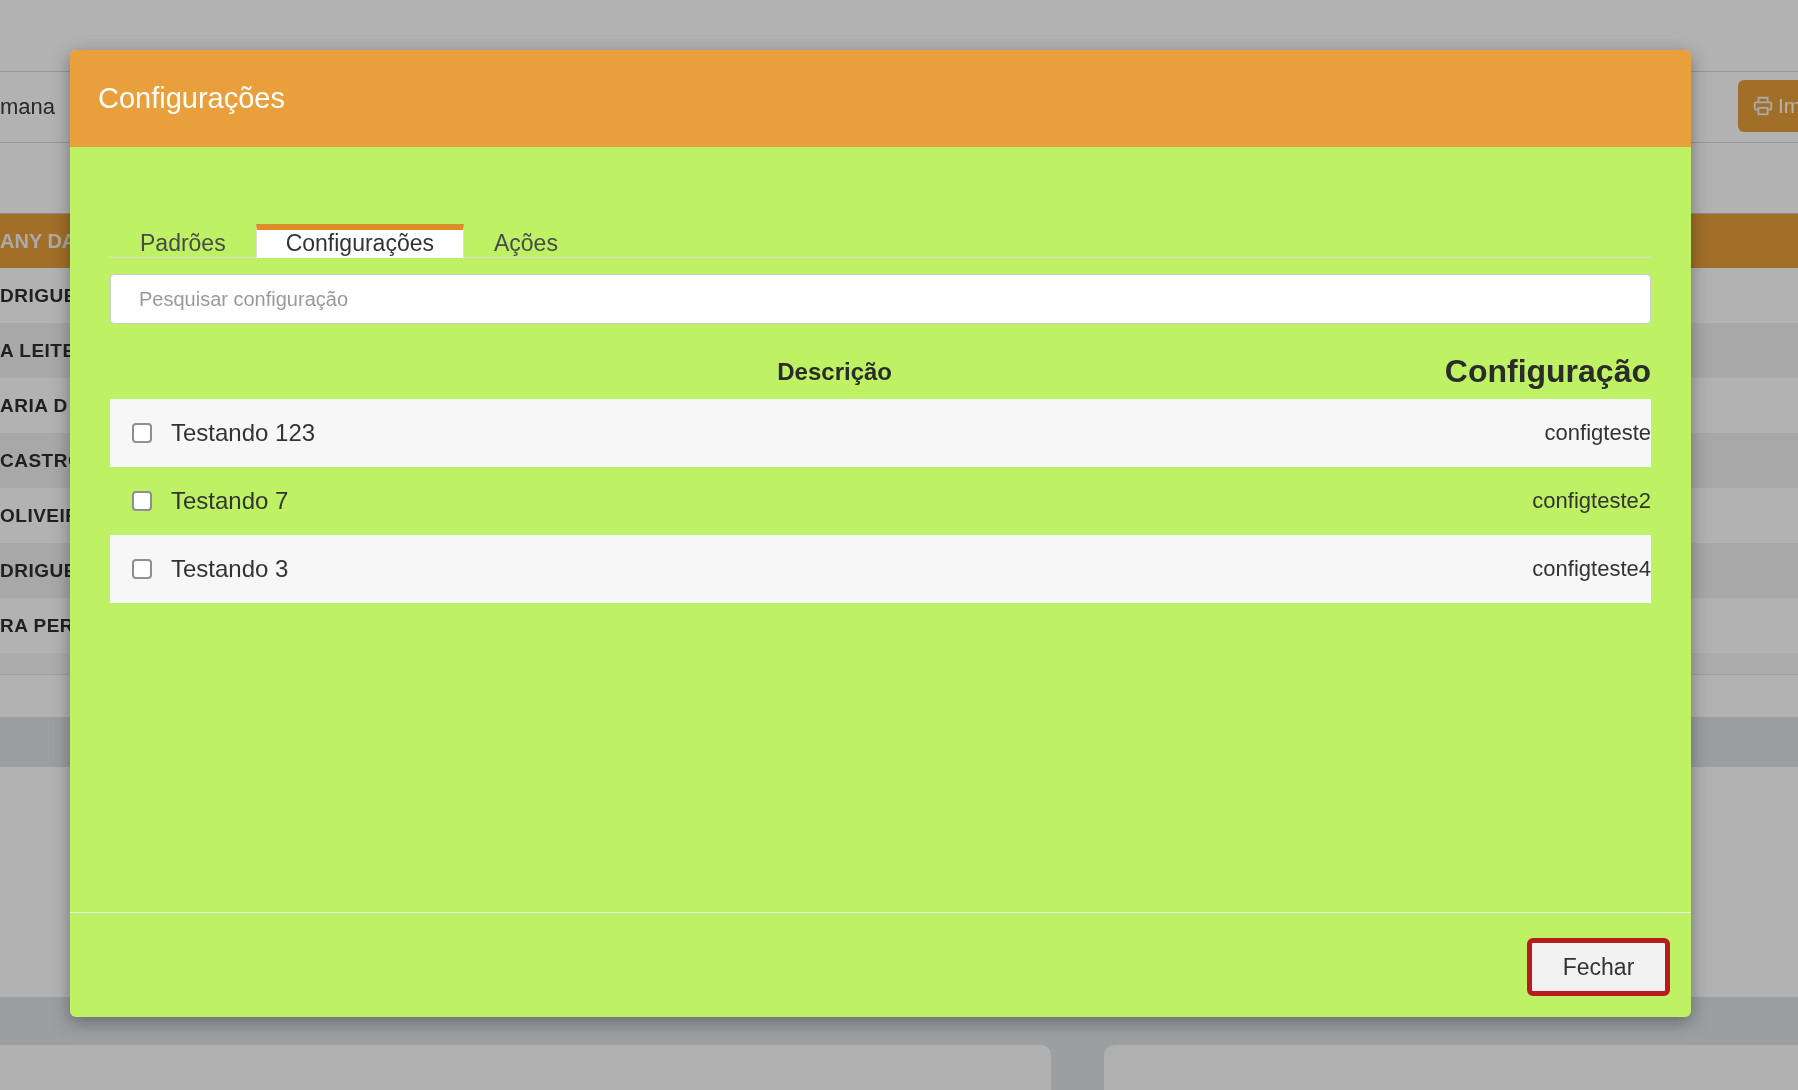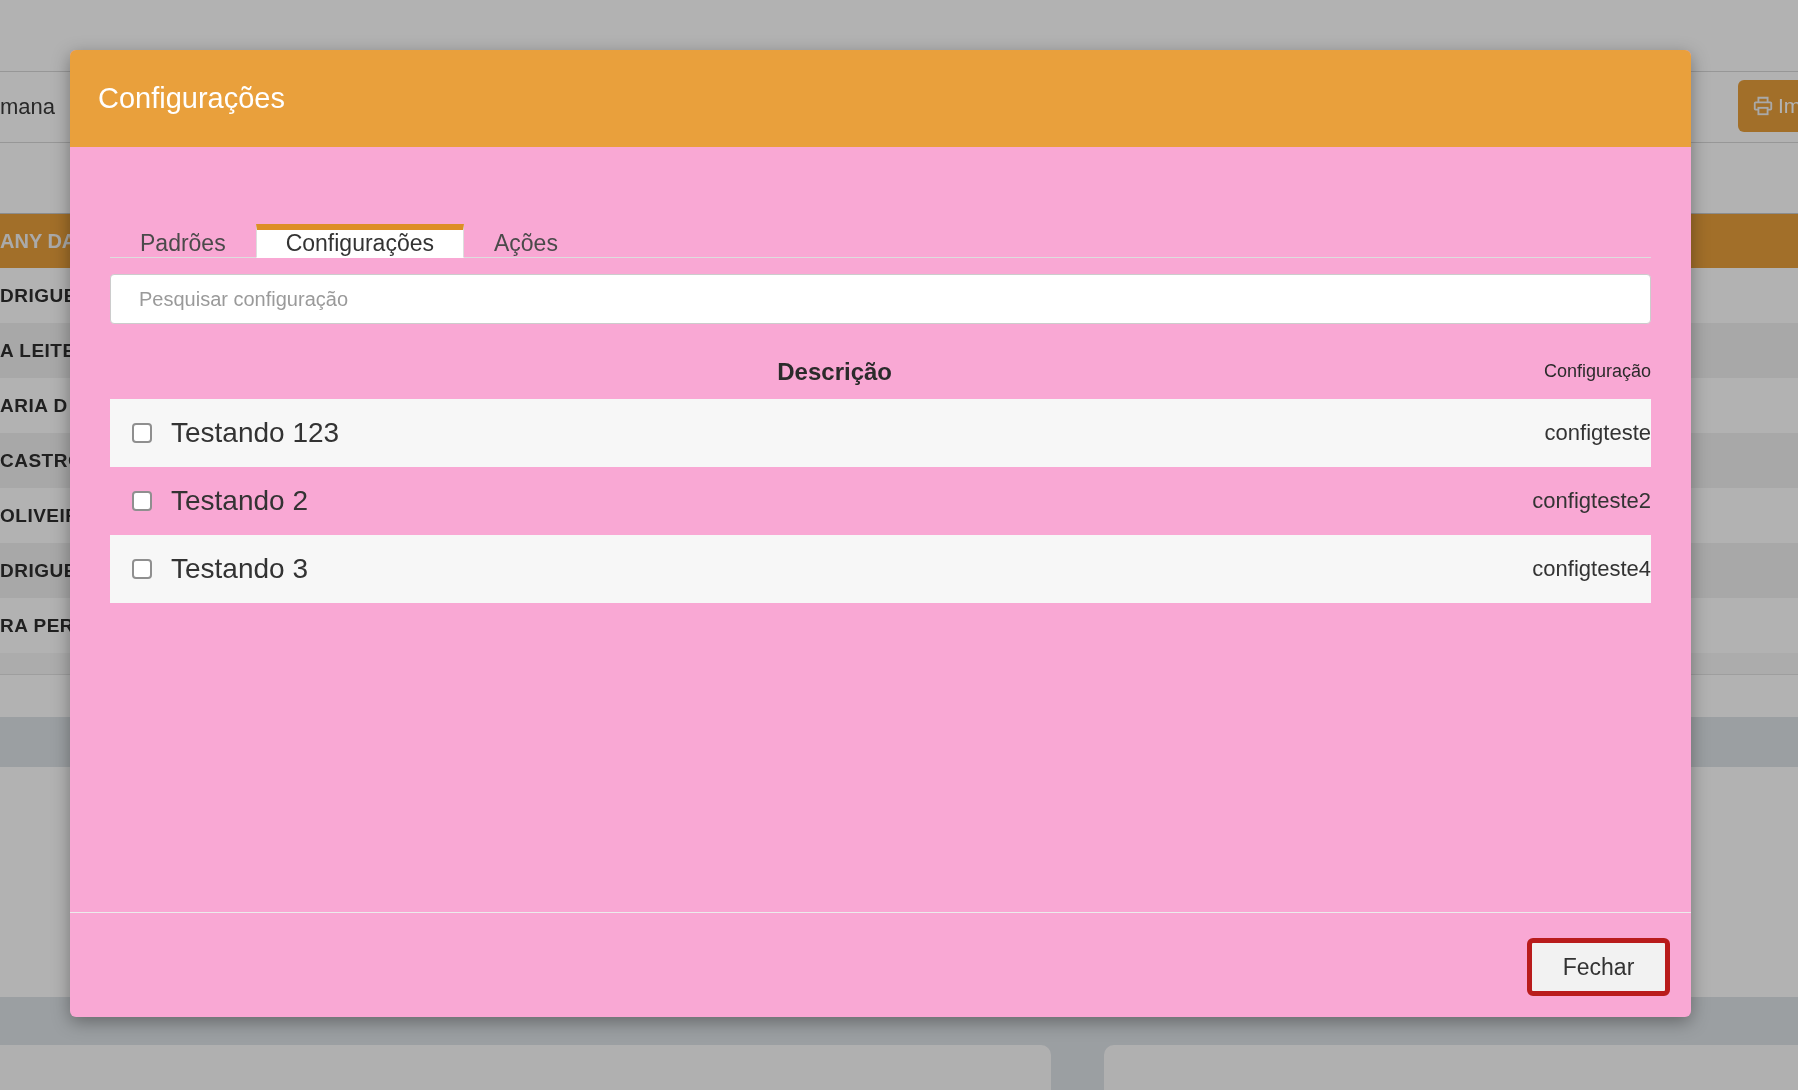--- a/index.html
+++ b/index.html
@@ -48,21 +48,21 @@
   }
   .bg-card.left  { left: -20px; width: 1071px; }
   .bg-card.right { left: 1104px; width: 760px; }
 
   
   .backdrop { position: absolute; inset: 0; background: rgba(0,0,0,0.30); }
 
   
   .modal {
     position: absolute; left: 70px; top: 50px; width: 1621px; height: 967px;
-    background: #f9a8d4; border-radius: 6px; box-shadow: 0 5px 18px rgba(0,0,0,0.35);
+    background: #bef264; border-radius: 6px; box-shadow: 0 5px 18px rgba(0,0,0,0.35);
   }
   .modal-header {
     height: 97px; background: #e9a03c; border-radius: 6px 6px 0 0;
     display: flex; align-items: center; padding-left: 28px;
   }
   .modal-title { color: #fff; font-size: 29px; font-weight: normal; }
 
   .modal-body { padding: 0 40px; }
 
   .tabs {
@@ -87,29 +87,29 @@
     font-size: 20px; color: #555; padding: 0 28px; outline: none;
     display: block;
   }
   .search-input::placeholder { color: #9a9a9a; }
 
   .cfg-table { margin-top: 20px; text-align: right; }
   .cfg-thead { display: flex; height: 55px; align-items: center; }
   .cfg-col-desc { width: 782px; flex: 0 0 auto; }
   .cfg-col-val  { flex: 1; }
   .cfg-thead .cfg-col-desc { padding-left: 17px; font-size: 24px; font-weight: bold; color: #2b2b2b; }
-  .cfg-thead .cfg-col-val  { font-size: 18px; font-weight: normal; color: #2b2b2b; }
+  .cfg-thead .cfg-col-val  { font-size: 32px; font-weight: bold; color: #2b2b2b; }
   .cfg-row { display: flex; height: 68px; align-items: center; }
   .cfg-row.alt { background: #f7f7f7; }
   .cfg-row .cfg-col-desc { padding-left: 22px; display: flex; align-items: center; gap: 19px; }
   .checkbox {
     width: 20px; height: 20px; border: 2px solid #8f8f8f; border-radius: 4px;
     background: #fff; flex: 0 0 auto; cursor: pointer;
   }
-  .cfg-desc-label { font-size: 28px; color: #333; }
+  .cfg-desc-label { font-size: 24px; color: #333; }
   .cfg-val-label  { font-size: 22px; color: #333; }
 
   .modal-footer {
     position: absolute; left: 0; right: 0; bottom: 0; height: 105px;
     border-top: 1px solid #ececec;
   }
   .close-btn {
     position: absolute; right: 21px; top: 25px; width: 143px; height: 58px;
     background: #f2f2f2; border: 5px solid #b91c1c; border-radius: 6px;
     font-family: "Liberation Sans", sans-serif;
@@ -202,21 +202,21 @@
         <div class="cfg-col-desc">
           <span class="checkbox"></span>
           <span class="cfg-desc-label">Testando 123</span>
         </div>
         <div class="cfg-col-val"><span class="cfg-val-label">configteste</span></div>
       </div>
 
       <div class="cfg-row">
         <div class="cfg-col-desc">
           <span class="checkbox"></span>
-          <span class="cfg-desc-label">Testando 2</span>
+          <span class="cfg-desc-label">Testando 7</span>
         </div>
         <div class="cfg-col-val"><span class="cfg-val-label">configteste2</span></div>
       </div>
 
       <div class="cfg-row alt">
         <div class="cfg-col-desc">
           <span class="checkbox"></span>
           <span class="cfg-desc-label">Testando 3</span>
         </div>
         <div class="cfg-col-val"><span class="cfg-val-label">configteste4</span></div>

